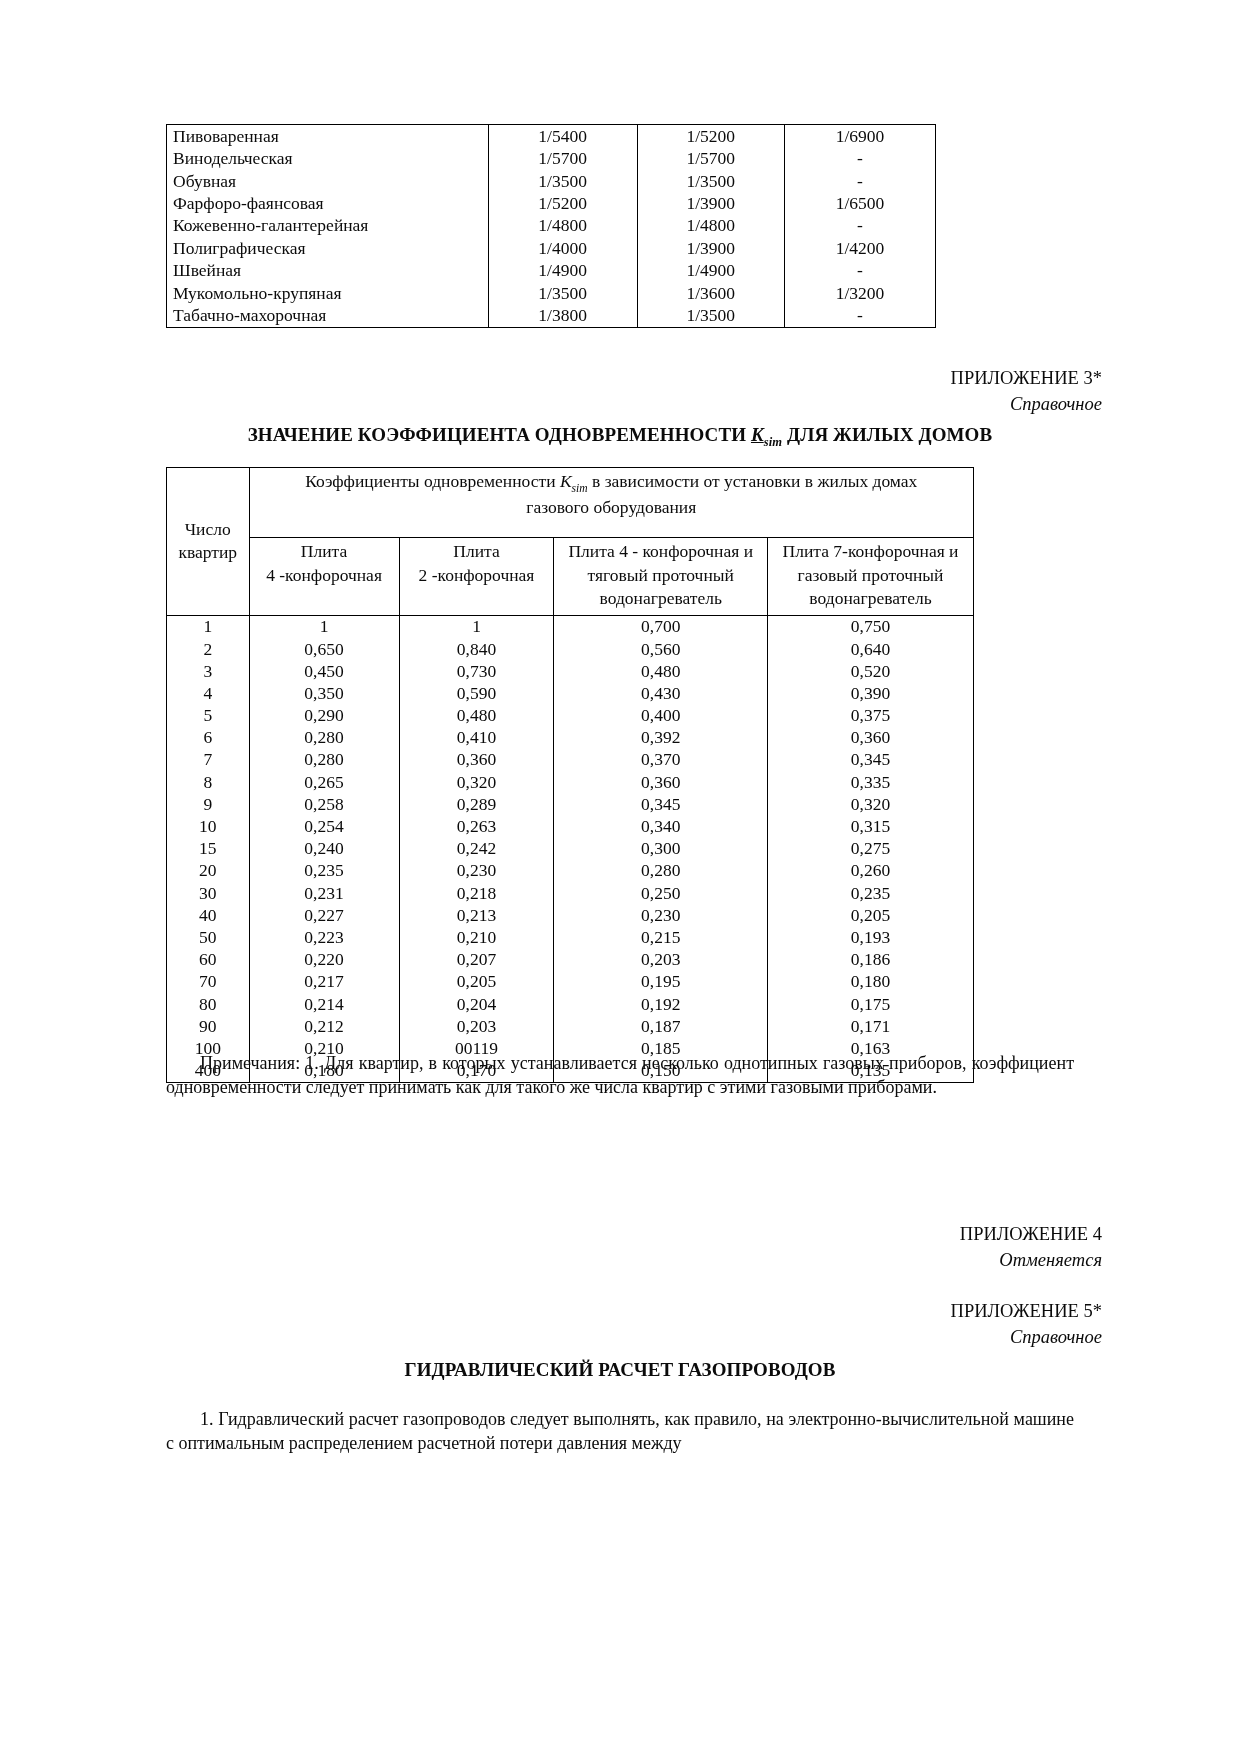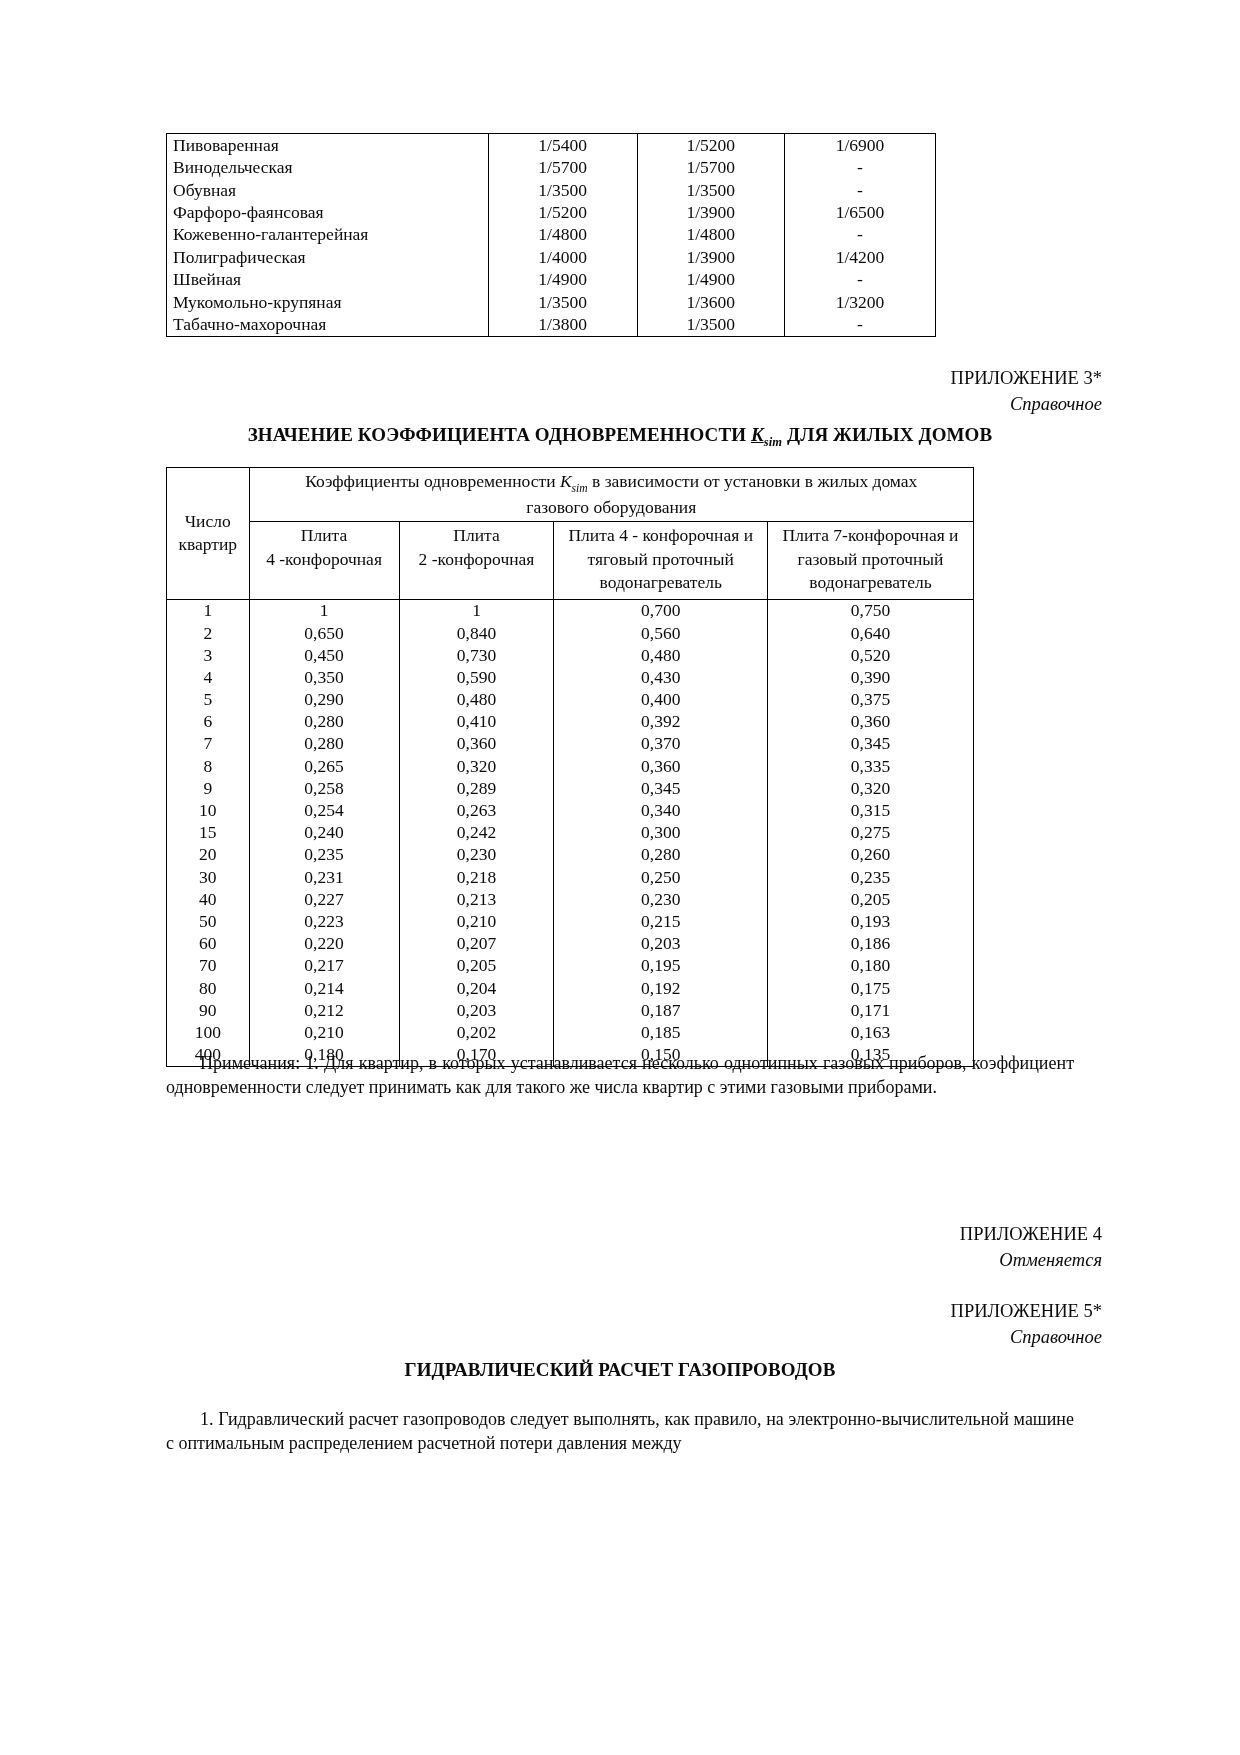--- a/index.html
+++ b/index.html
@@ -32,21 +32,21 @@
   td, th {
     font-weight: normal;
     padding: 0;
     vertical-align: middle;
   }
 
   
   .tbl1-wrap {
     position: absolute;
     left: 166px;
-    top: 133px;
+    top: 124px;
     width: 638px;
   }
   table.tbl1 {
     width: 770px;
     border-left: 1.6px solid #000;
     border-right: 1.6px solid #000;
     border-bottom: 1.6px solid #000;
     border-top: 1.6px solid #000;
   }
   table.tbl1 td {
@@ -125,21 +125,21 @@
   table.tbl2 td.hd-num {
     width: 88px;
     border-right: 1.6px solid #000;
     border-bottom: 1.6px solid #000;
     line-height: 1.32;
     padding: 2px 0 3px;
   }
   table.tbl2 td.hd-span {
     border-bottom: 1.4px solid #000;
     line-height: 1.3;
-    padding: 2px 6px 3px;
+    padding: 2px 6px 19px;
   }
   table.tbl2 td.hd-col {
     border-right: 1.4px solid #000;
     border-bottom: 1.7px solid #000;
     line-height: 1.34;
     padding: 2px 4px 4px;
     vertical-align: top;
   }
   table.tbl2 td.hd-col.last {
     border-right: none;
@@ -430,21 +430,21 @@
           <tr class="data">
             <td class="c0">90</td>
             <td class="c1">0,212</td>
             <td class="c2">0,203</td>
             <td class="c3">0,187</td>
             <td class="c4">0,171</td>
           </tr>
           <tr class="data">
             <td class="c0">100</td>
             <td class="c1">0,210</td>
-            <td class="c2">0,202</td>
+            <td class="c2">00119</td>
             <td class="c3">0,185</td>
             <td class="c4">0,163</td>
           </tr>
           <tr class="data">
             <td class="c0">400</td>
             <td class="c1">0,180</td>
             <td class="c2">0,170</td>
             <td class="c3">0,150</td>
             <td class="c4">0,135</td>
           </tr>

